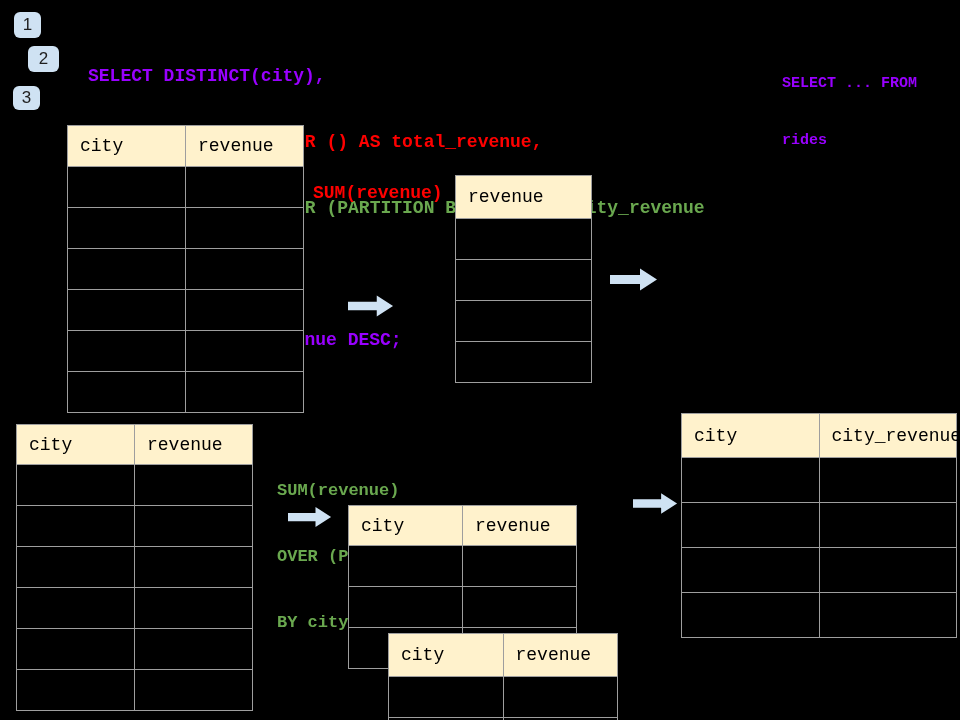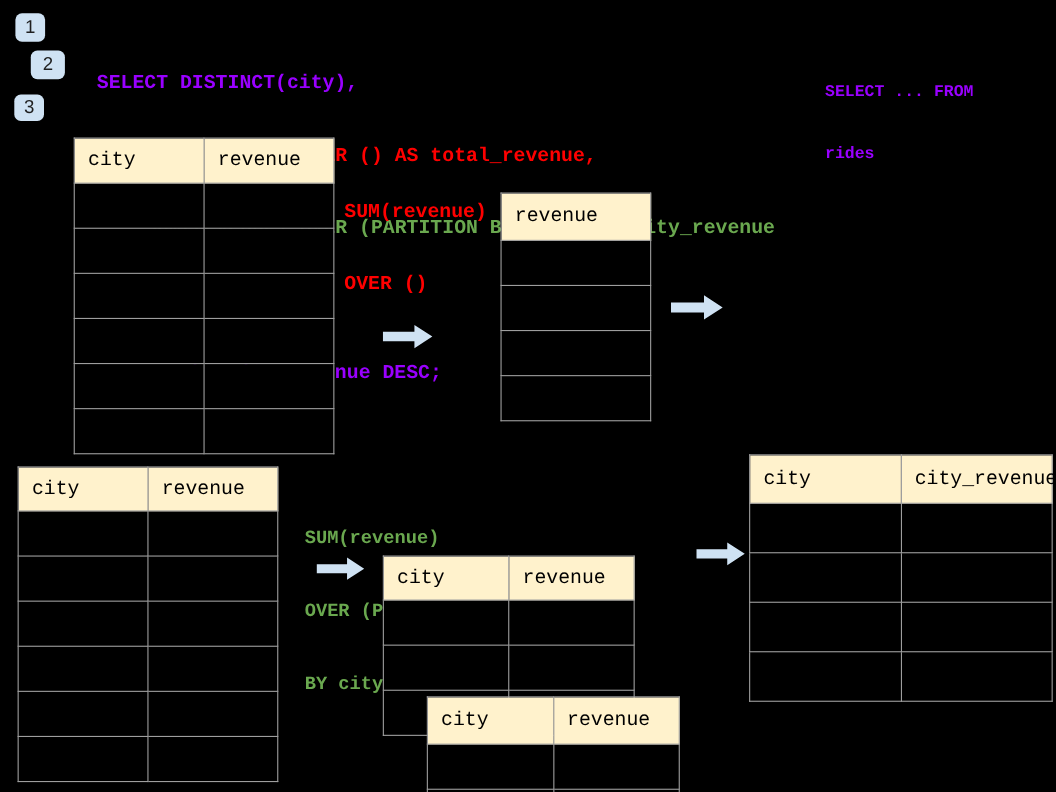--- a/index.html
+++ b/index.html
@@ -14,21 +14,21 @@
   .b3{left:13px;top:86px;width:27px;height:24px;}
 
   
   .code{position:absolute;left:88px;top:21px;font-family:"Liberation Mono",monospace;
         font-weight:bold;font-size:18px;line-height:22px;white-space:pre;}
   .code .ind1{margin-left:44px;}
   .code .ind2{margin-left:22px;}
 
   
   .mono-note{position:absolute;font-family:"Liberation Mono",monospace;font-weight:bold;white-space:pre;}
-  .note-side{left:750px;top:36px;font-size:15px;line-height:19px;}
+  .note-side{left:782px;top:36px;font-size:15px;line-height:19px;}
   .note-total{left:313px;top:138px;font-size:18px;line-height:22px;}
   .note-partition{left:277px;top:436px;font-size:17px;line-height:22px;}
 
   
   .tbl{position:absolute;border-collapse:collapse;table-layout:fixed;}
   .tbl td{border:1px solid #9e9e9e;padding:0;}
   .tbl tr.hdr td{background:#FFF2CC;color:#000;font-size:18px;padding-left:12px;
                  font-family:Liberation Mono, monospace;}
   .tbl tr.row td{background:#000;}
   .t1{left:67px;top:125px;width:237px;}  .t1 tr.hdr{height:41px;} .t1 tr.row{height:41px;}
@@ -62,21 +62,20 @@
     <div class="ind2" style="color: rgb(153, 0, 255);">ORDER by city_revenue DESC;</div>
   </div>
 
   <div class="mono-note note-side" style="color: rgb(153, 0, 255);">
     <div>SELECT ... FROM</div>
     <div>rides</div>
   </div>
 
   <div class="mono-note note-total" style="color: rgb(255, 0, 0);">
     <div>SUM(revenue)</div>
-    <div>OVER ()</div>
   </div>
 
   <div class="mono-note note-partition" style="color: rgb(106, 168, 79);">
     <div>SUM(revenue)</div>
     <div>OVER (PARTITION</div>
     <div>BY city)</div>
   </div>
 
   <table class="tbl t1">
     <tbody>

